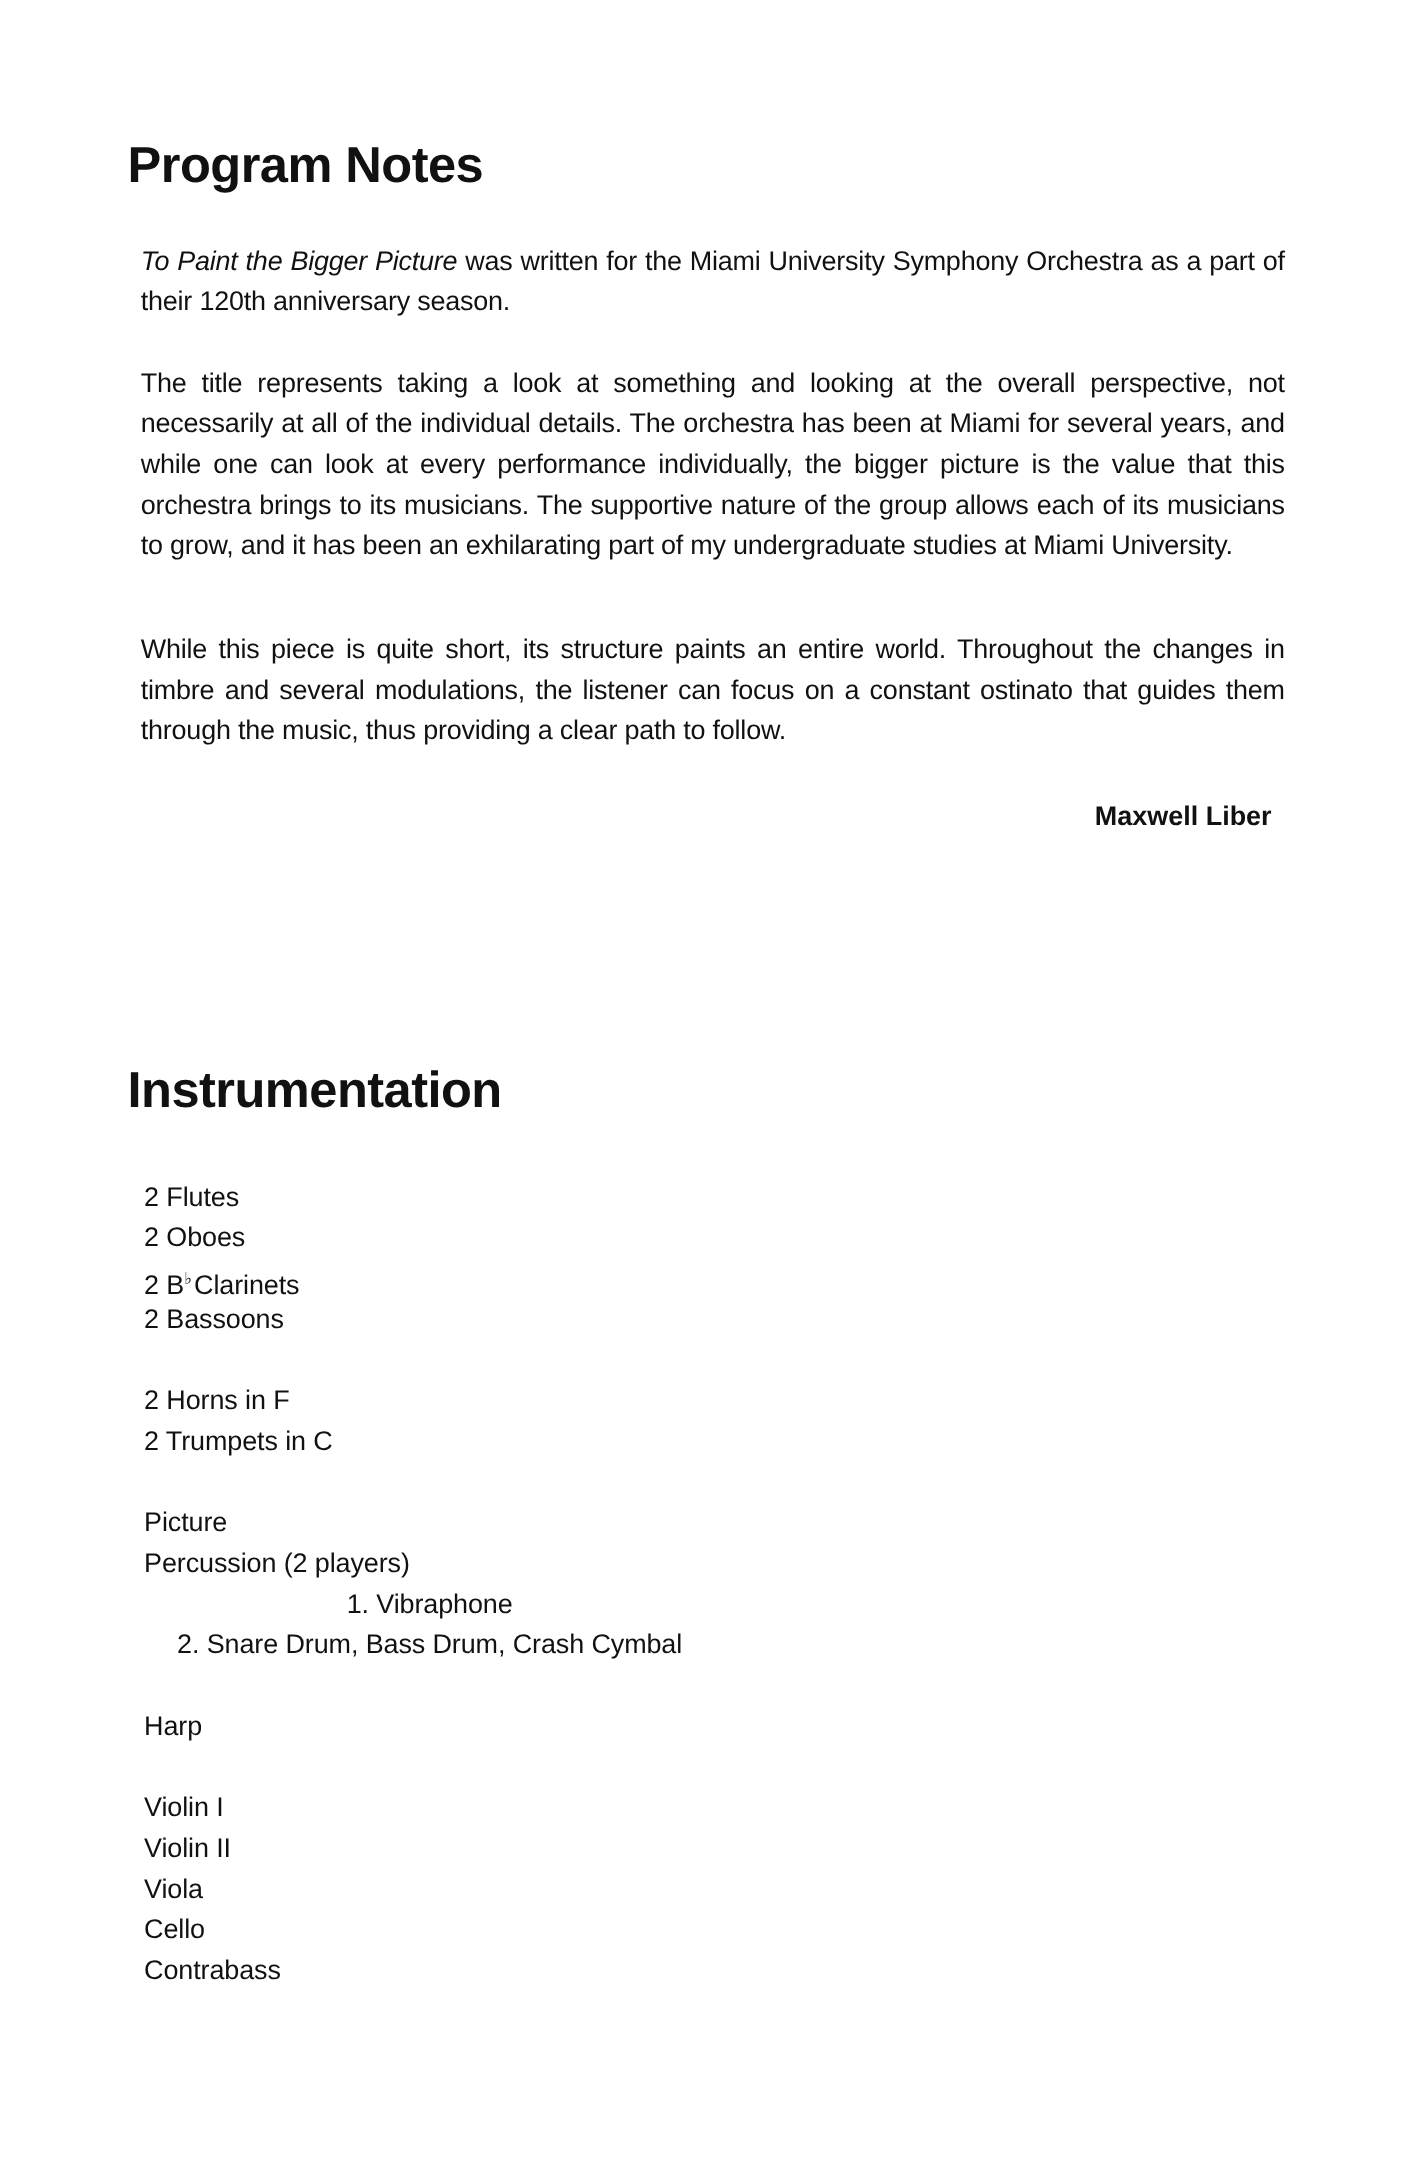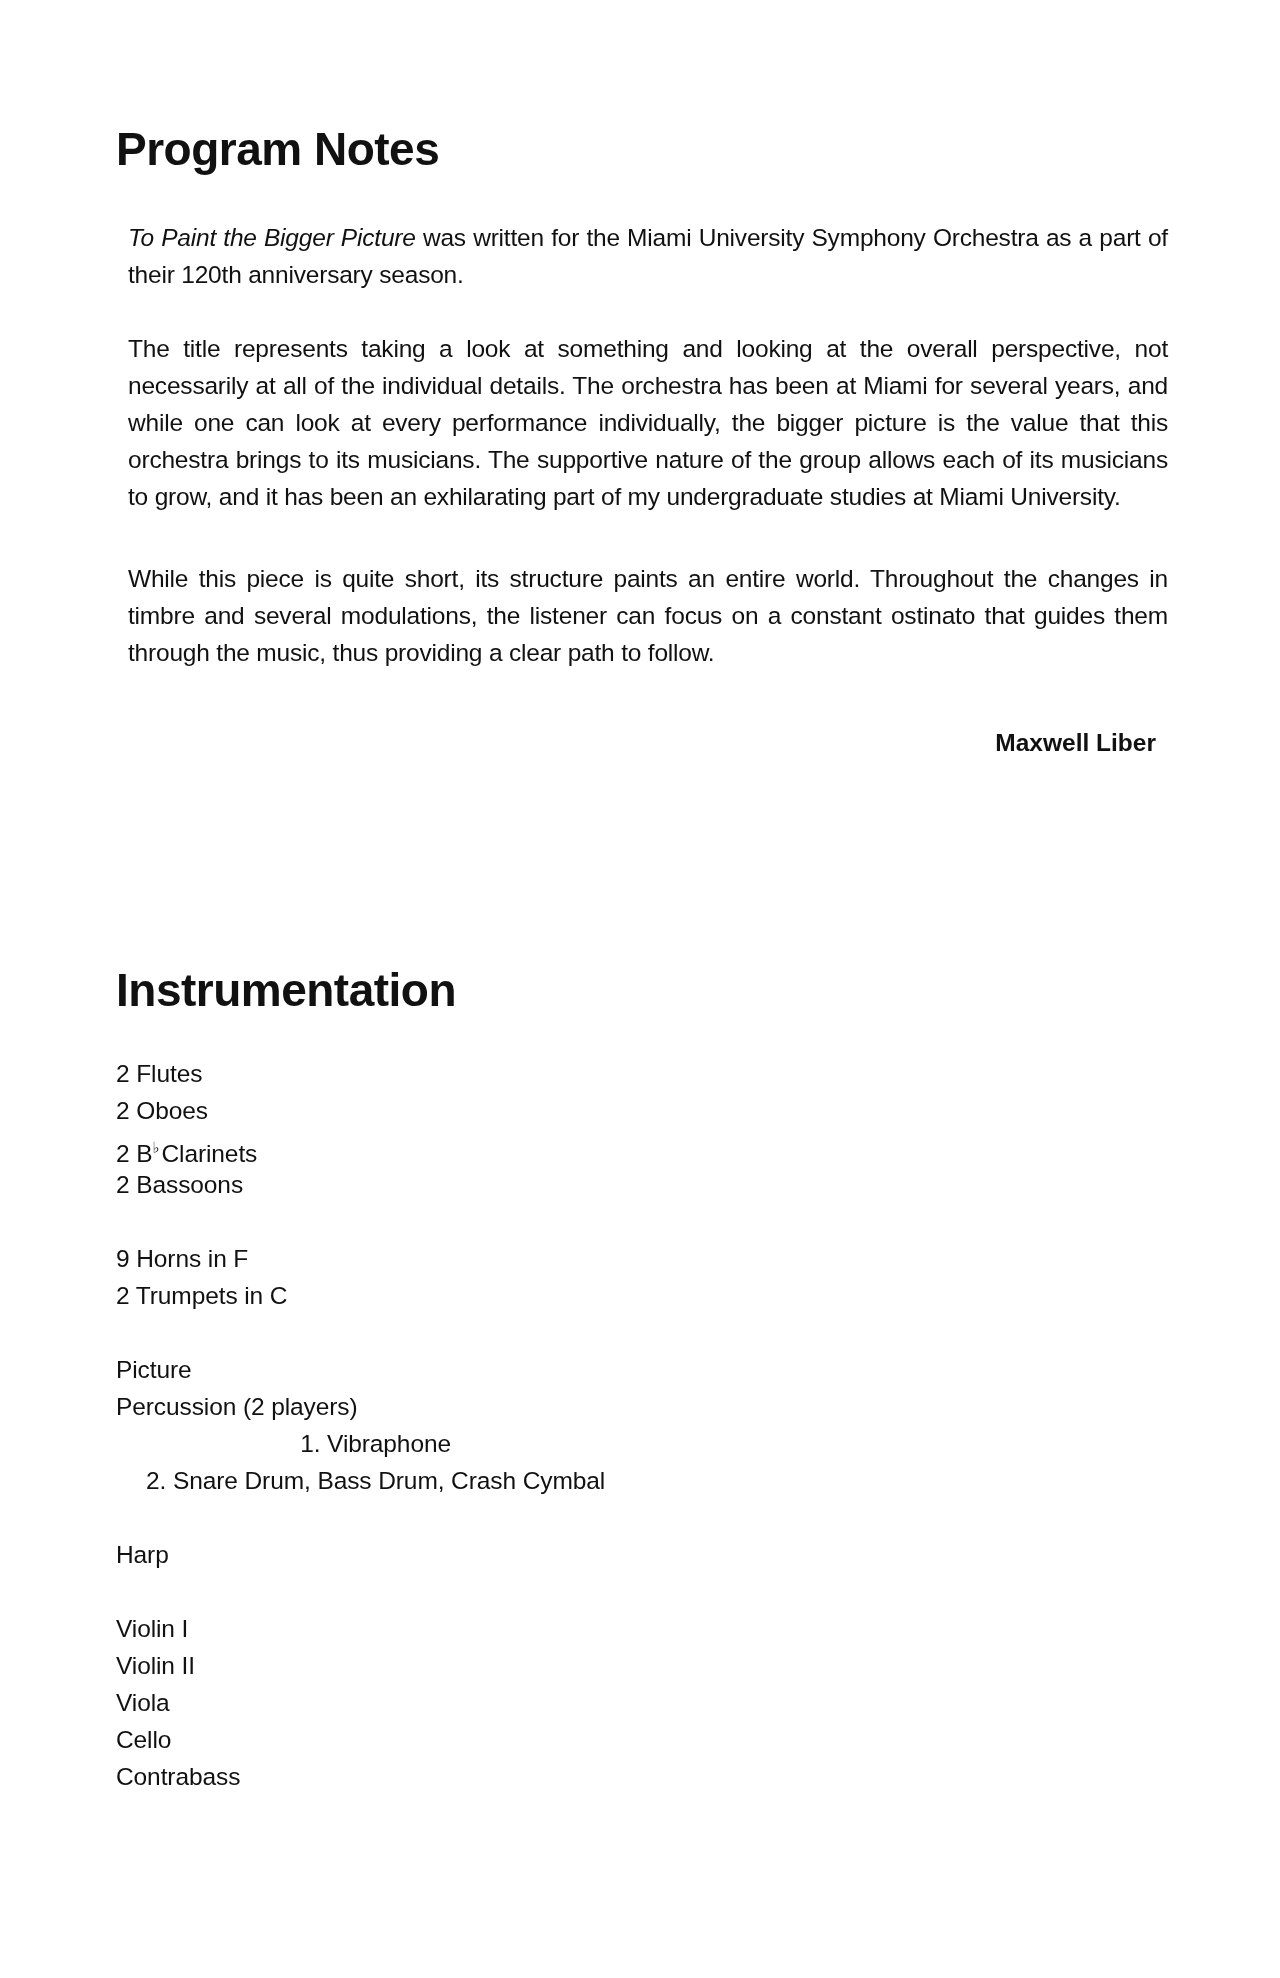--- a/index.html
+++ b/index.html
@@ -16,26 +16,26 @@
   .h-program { top: 126px; }
   .h-instr { top: 967px; }
   .para {
     position: absolute; left: 0; width: 1040px; margin: 12px;
     font-size: 24.5px; line-height: 37px; text-align: justify;
     letter-spacing: -0.2px;
   }
   .para.last-left { text-align-last: left; }
   .p1 { top: 207px; }
   .p2 { top: 318px; }
-  .p3 { top: 548px; }
+  .p3 { top: 560px; }
   .signature {
     position: absolute; right: 0; top: 724px; font-weight: 700;
     font-size: 24.5px; line-height: 37px;
   }
-  .instr-list { position: absolute; left: 0; top: 1055px; margin: 0; padding: 0; list-style: none; }
+  .instr-list { position: absolute; left: 0; top: 1055px; margin: 15px; padding: 0; list-style: none; }
   .instr-list li { font-size: 24.5px; line-height: 37px; height: 37px; letter-spacing: -0.1px; }
   .instr-list li.gap { height: 37px; }
   .instr-list li.sub { padding-left: 30px; text-align: center; }
   .flat { font-size: 15px; vertical-align: 9px; margin-right: 2px; }
 </style>
 </head>
 <body>
 
 <div class="page">
   <h1 class="h-program">Program Notes</h1>
@@ -49,21 +49,21 @@
   <div class="signature">Maxwell Liber</div>
 
   <h1 class="h-instr">Instrumentation</h1>
 
   <ul class="instr-list">
     <li>2 Flutes</li>
     <li>2 Oboes</li>
     <li><span>2 B</span><span class="flat">♭</span><span>Clarinets</span></li>
     <li>2 Bassoons</li>
     <li class="gap"></li>
-    <li>9 Horns in F</li>
+    <li>2 Horns in F</li>
     <li>2 Trumpets in C</li>
     <li class="gap"></li>
     <li>Picture</li>
     <li>Percussion (2 players)</li>
     <li class="sub">1. Vibraphone</li>
     <li class="sub">2. Snare Drum, Bass Drum, Crash Cymbal</li>
     <li class="gap"></li>
     <li>Harp</li>
     <li class="gap"></li>
     <li>Violin I</li>

